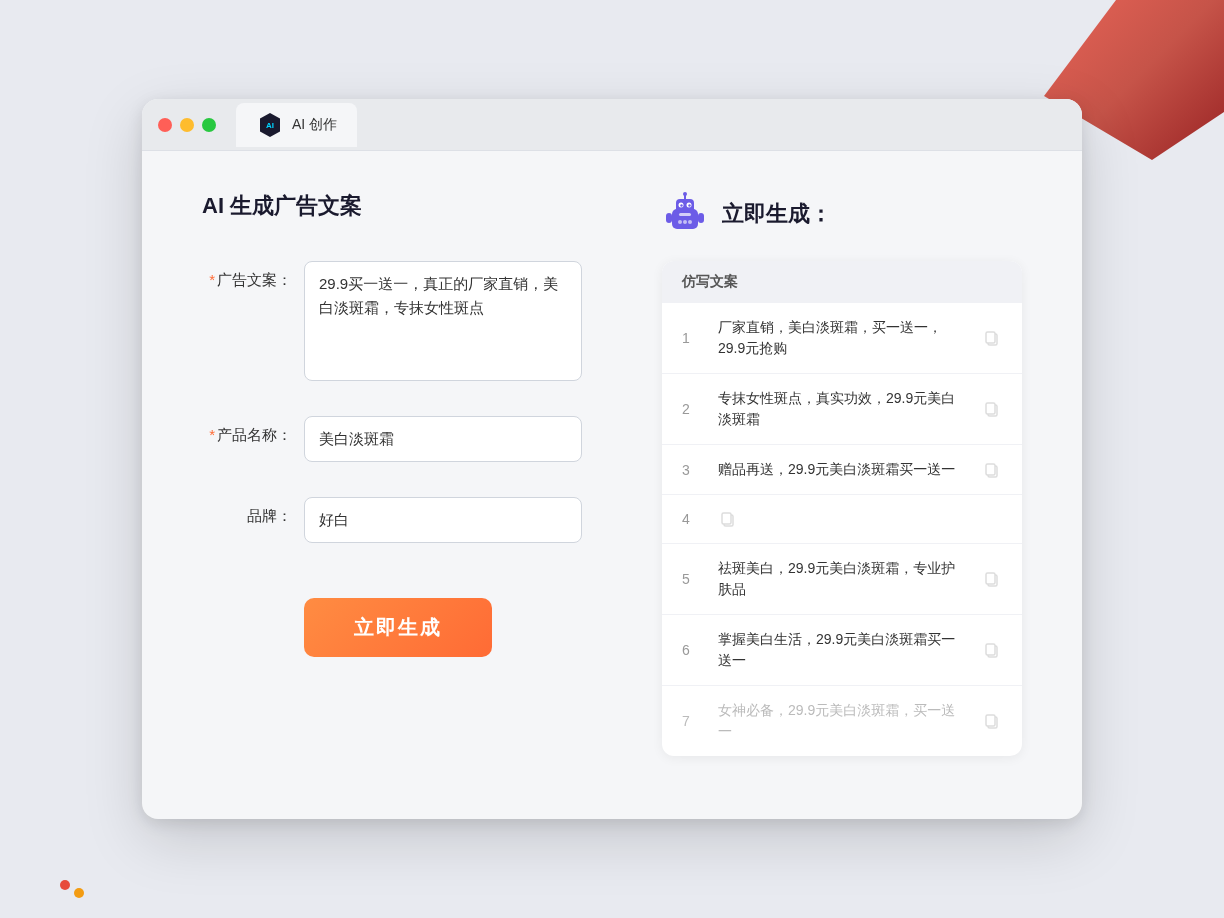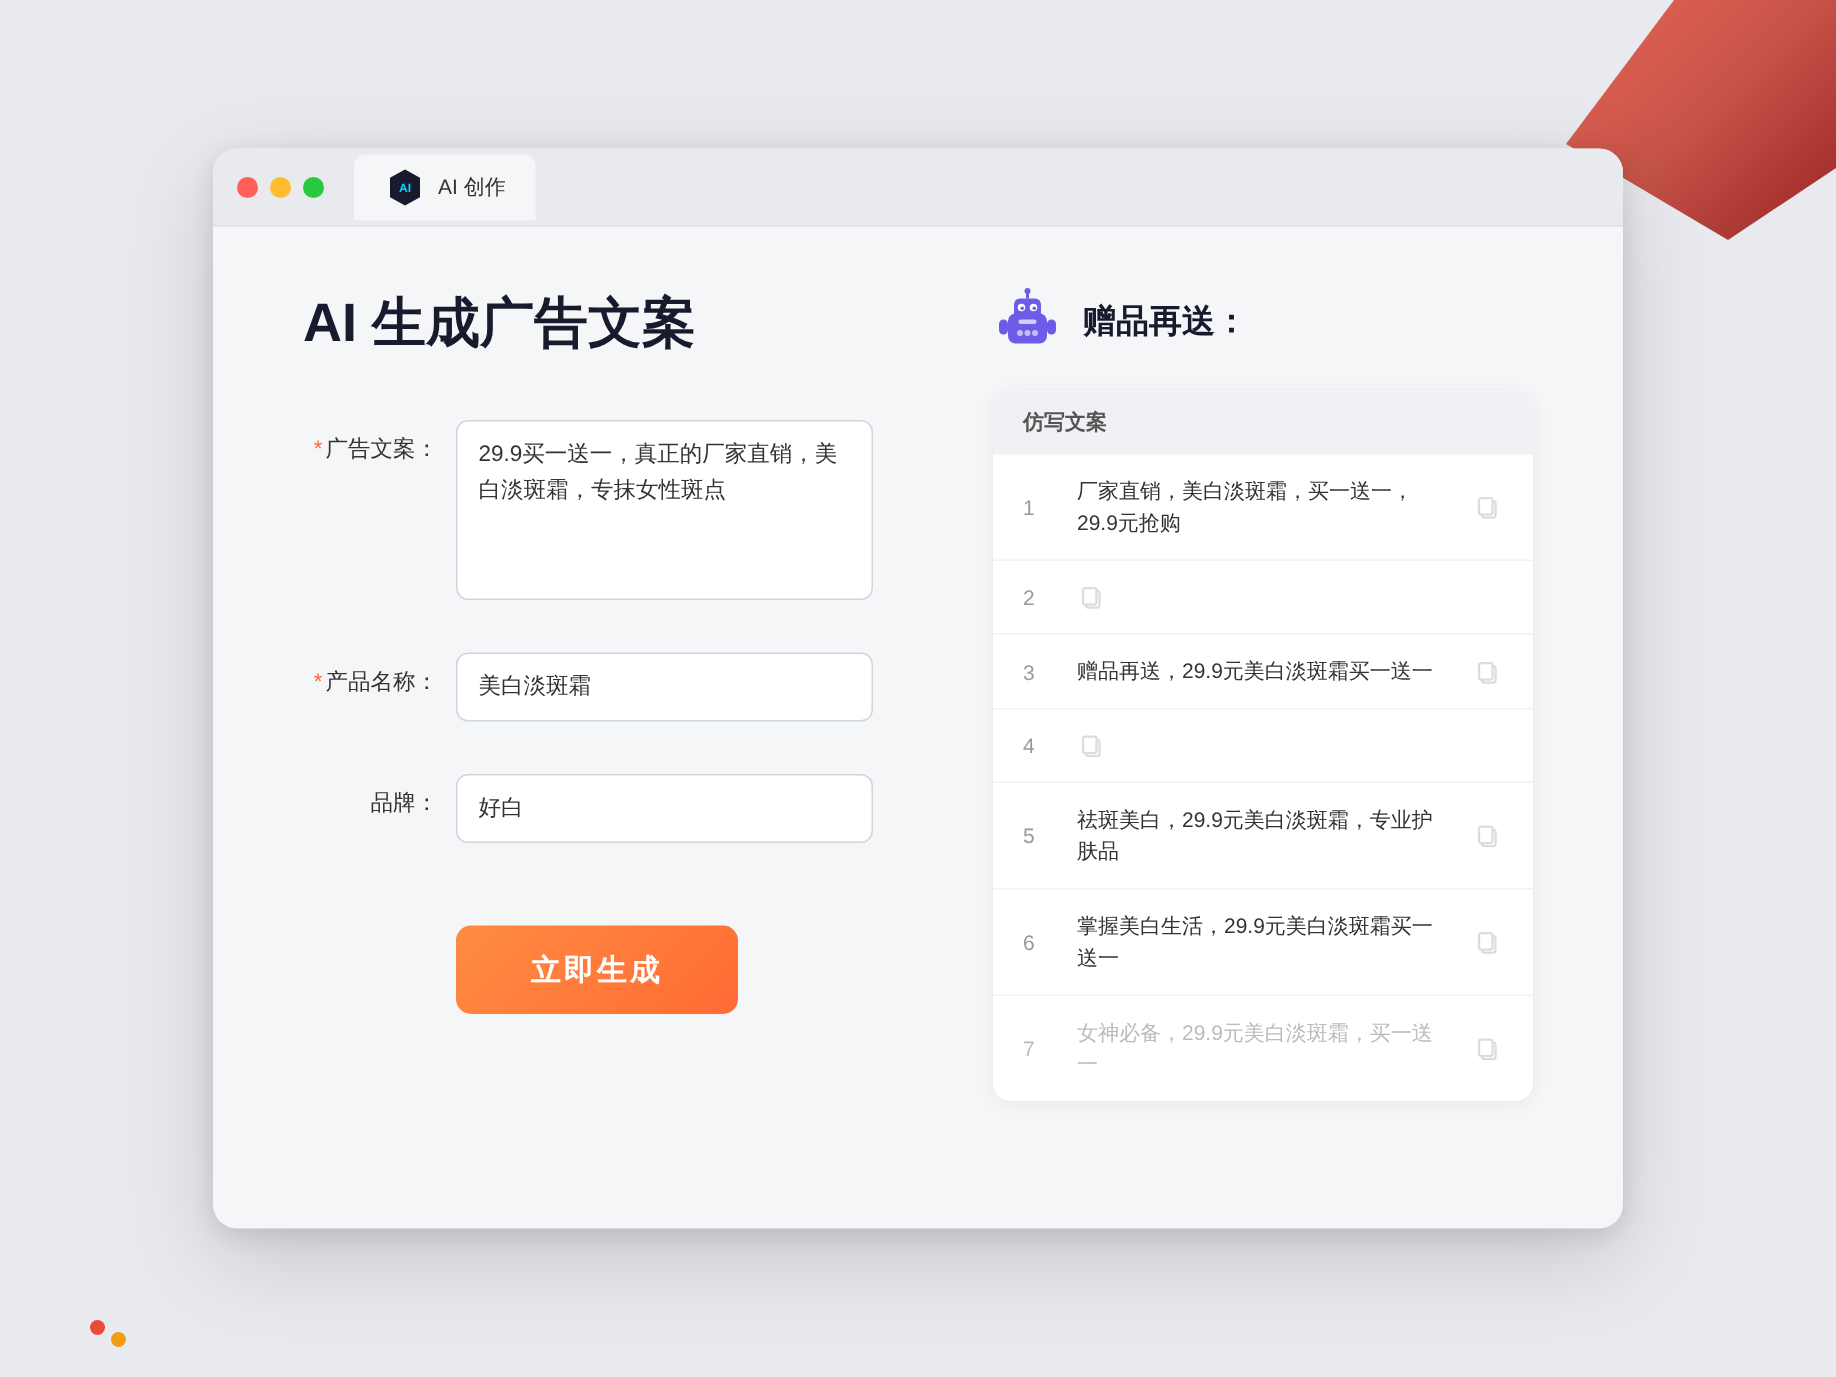--- a/index.html
+++ b/index.html
@@ -91,21 +91,21 @@
       padding: 40px 60px;
       gap: 80px;
       min-height: 660px;
     }
 
     
     .left-panel {
       flex: 0 0 380px;
     }
     .page-title {
-      font-size: 36px;
+      font-size: 22px;
       font-weight: 700;
       color: #1a1a2e;
       margin-bottom: 40px;
     }
     .form-group {
       display: flex;
       align-items: flex-start;
       margin-bottom: 35px;
     }
     .form-label {
@@ -312,39 +312,40 @@
 
           <rect x="4" y="22" width="6" height="10" rx="3" fill="#6c5ce7"></rect>
           <rect x="36" y="22" width="6" height="10" rx="3" fill="#6c5ce7"></rect>
 
           <rect x="17" y="22" width="12" height="3" rx="1.5" fill="white" opacity="0.7"></rect>
 
           <circle cx="18" cy="31" r="2" fill="white" opacity="0.6"></circle>
           <circle cx="23" cy="31" r="2" fill="white" opacity="0.6"></circle>
           <circle cx="28" cy="31" r="2" fill="white" opacity="0.6"></circle>
         </svg>
-        <h2 class="result-title">赠品再送：</h2>
+        <h2 class="result-title">立即生成：</h2>
       </div>
 
       <div class="result-table">
         <div class="table-header">仿写文案</div>
 
         <div id="result-rows">
             <div class="table-row">
               <span class="row-num">1</span>
               <span class="row-text">厂家直销，美白淡斑霜，买一送一，29.9元抢购</span>
               <span class="copy-icon">
                 <svg width="16" height="16" viewBox="0 0 16 16" fill="none">
     <rect x="4" y="4" width="9" height="11" rx="1.5" stroke="#aaa" stroke-width="1.5" fill="none"></rect>
     <rect x="2" y="2" width="9" height="11" rx="1.5" stroke="#aaa" stroke-width="1.5" fill="white"></rect>
   </svg>
               </span>
             </div>
             <div class="table-row">
               <span class="row-num">2</span>
+              <span class="row-text">专抹女性斑点，真实功效，29.9元美白淡斑霜</span>
               <span class="copy-icon">
                 <svg width="16" height="16" viewBox="0 0 16 16" fill="none">
     <rect x="4" y="4" width="9" height="11" rx="1.5" stroke="#aaa" stroke-width="1.5" fill="none"></rect>
     <rect x="2" y="2" width="9" height="11" rx="1.5" stroke="#aaa" stroke-width="1.5" fill="white"></rect>
   </svg>
               </span>
             </div>
             <div class="table-row">
               <span class="row-num">3</span>
               <span class="row-text">赠品再送，29.9元美白淡斑霜买一送一</span>

